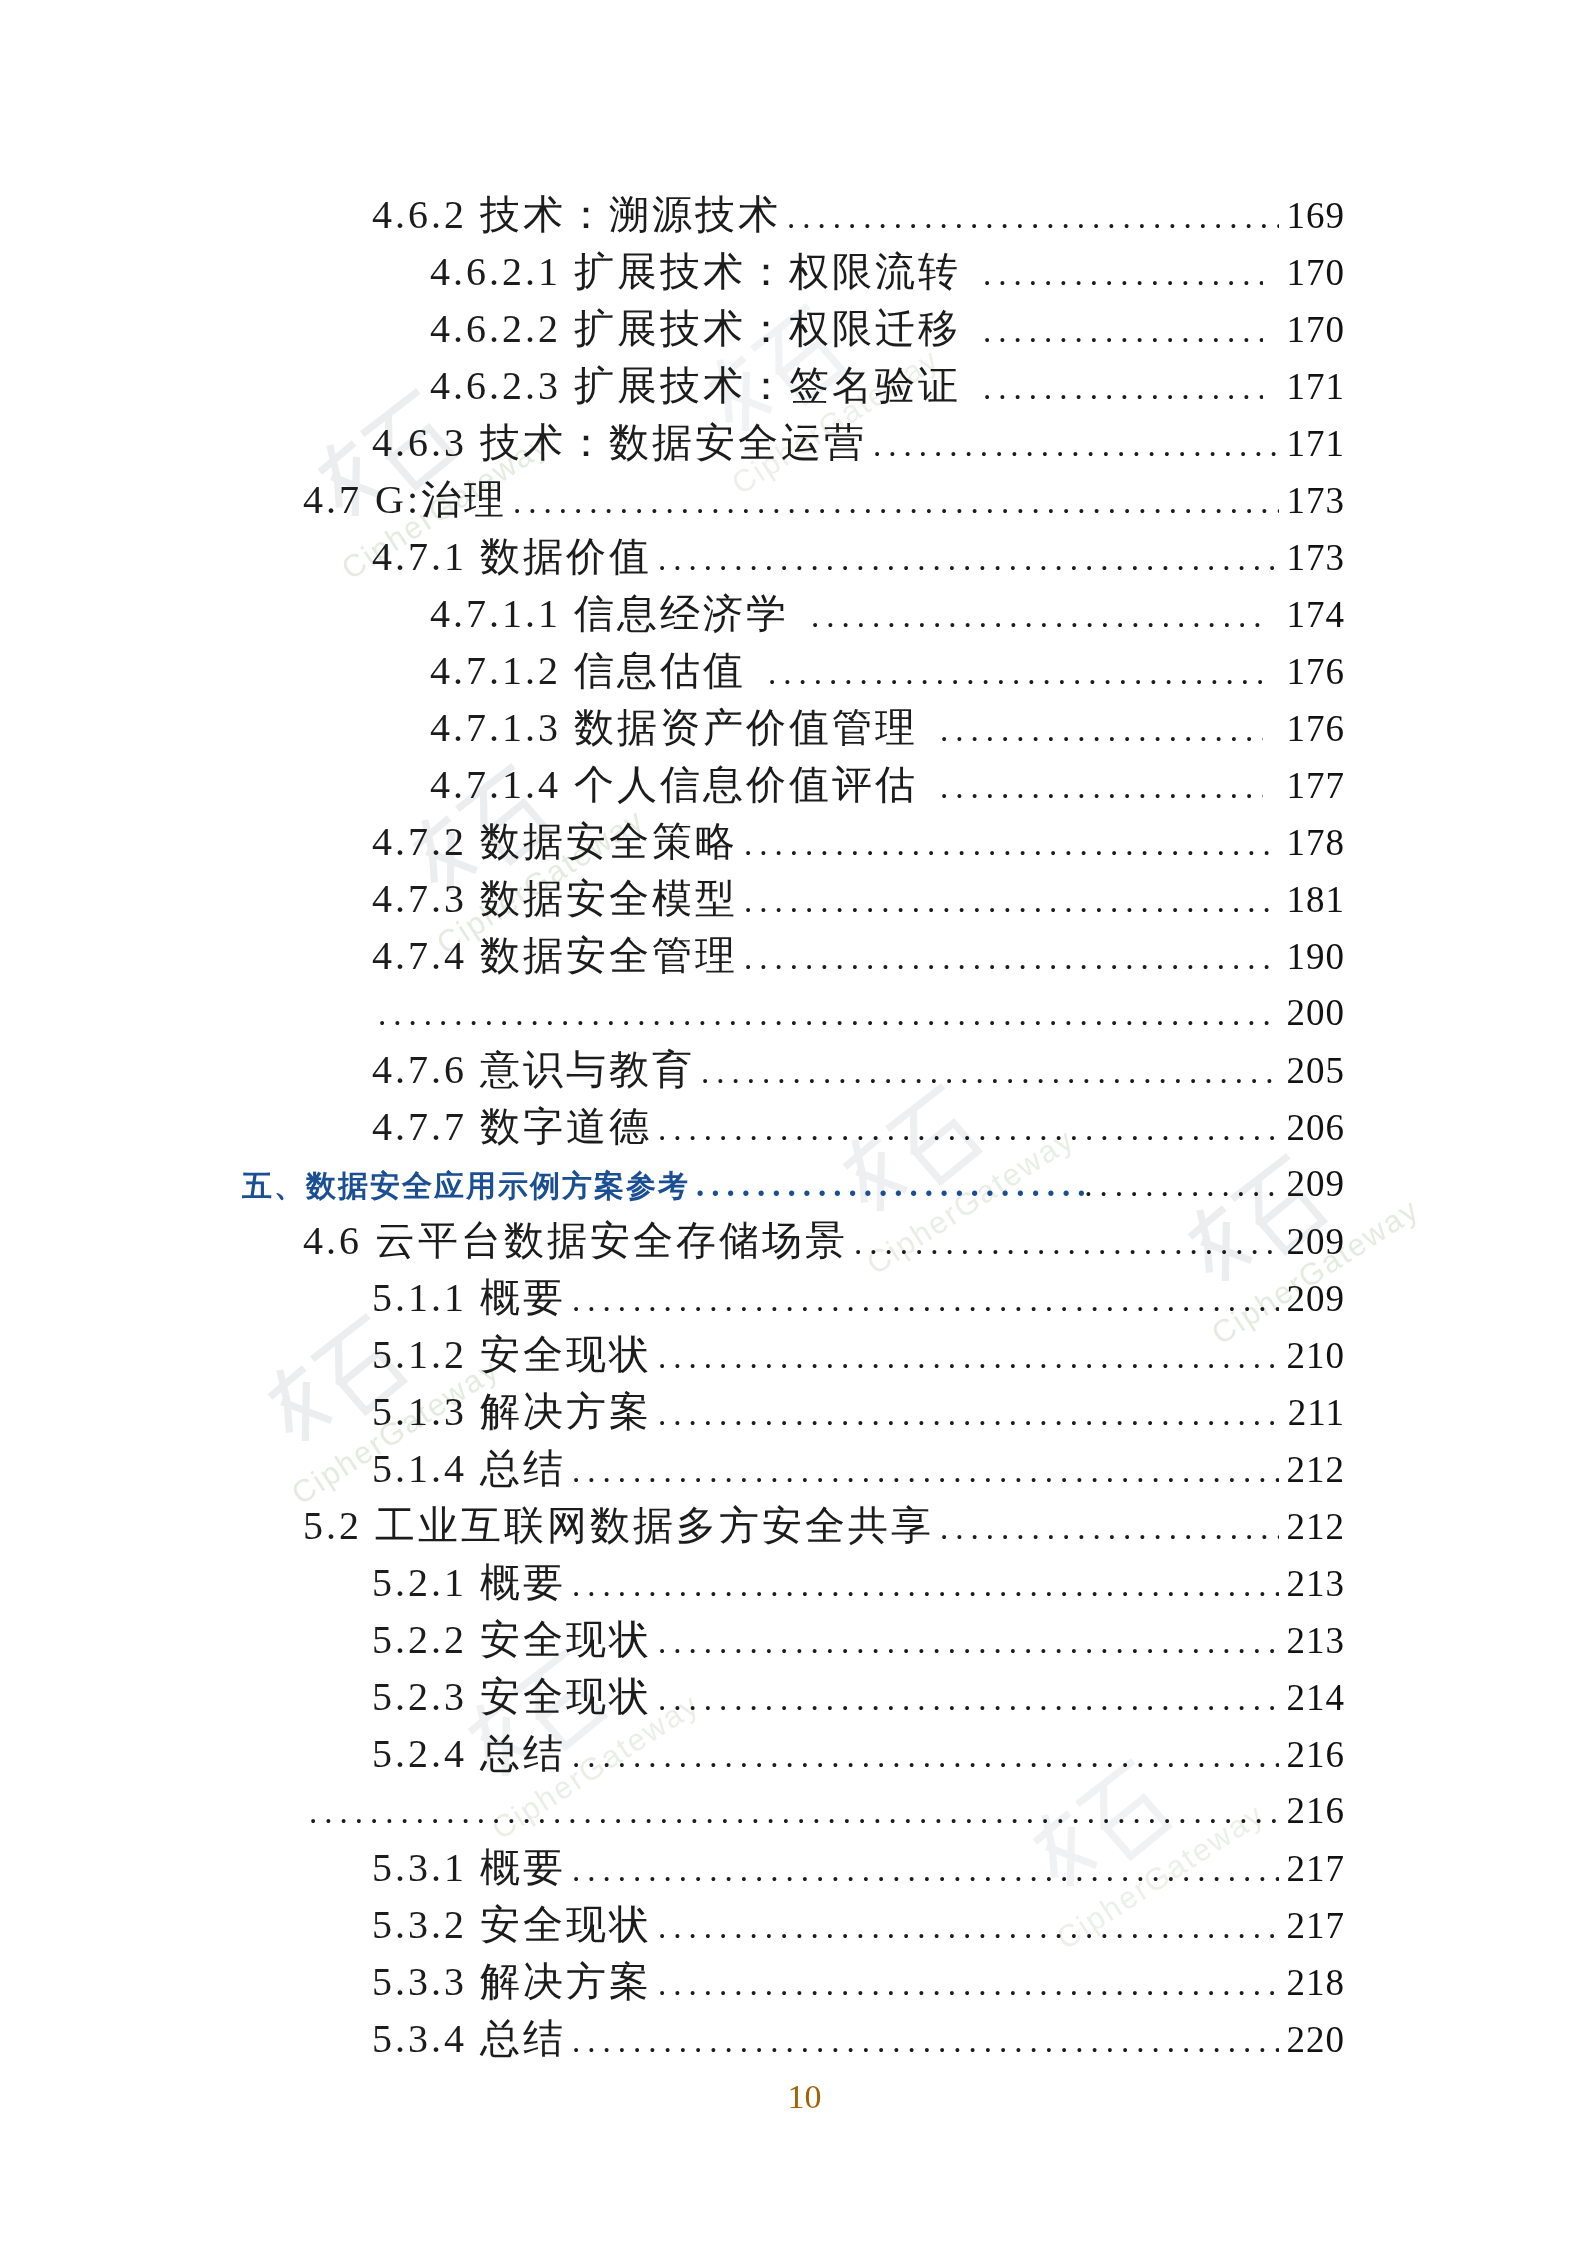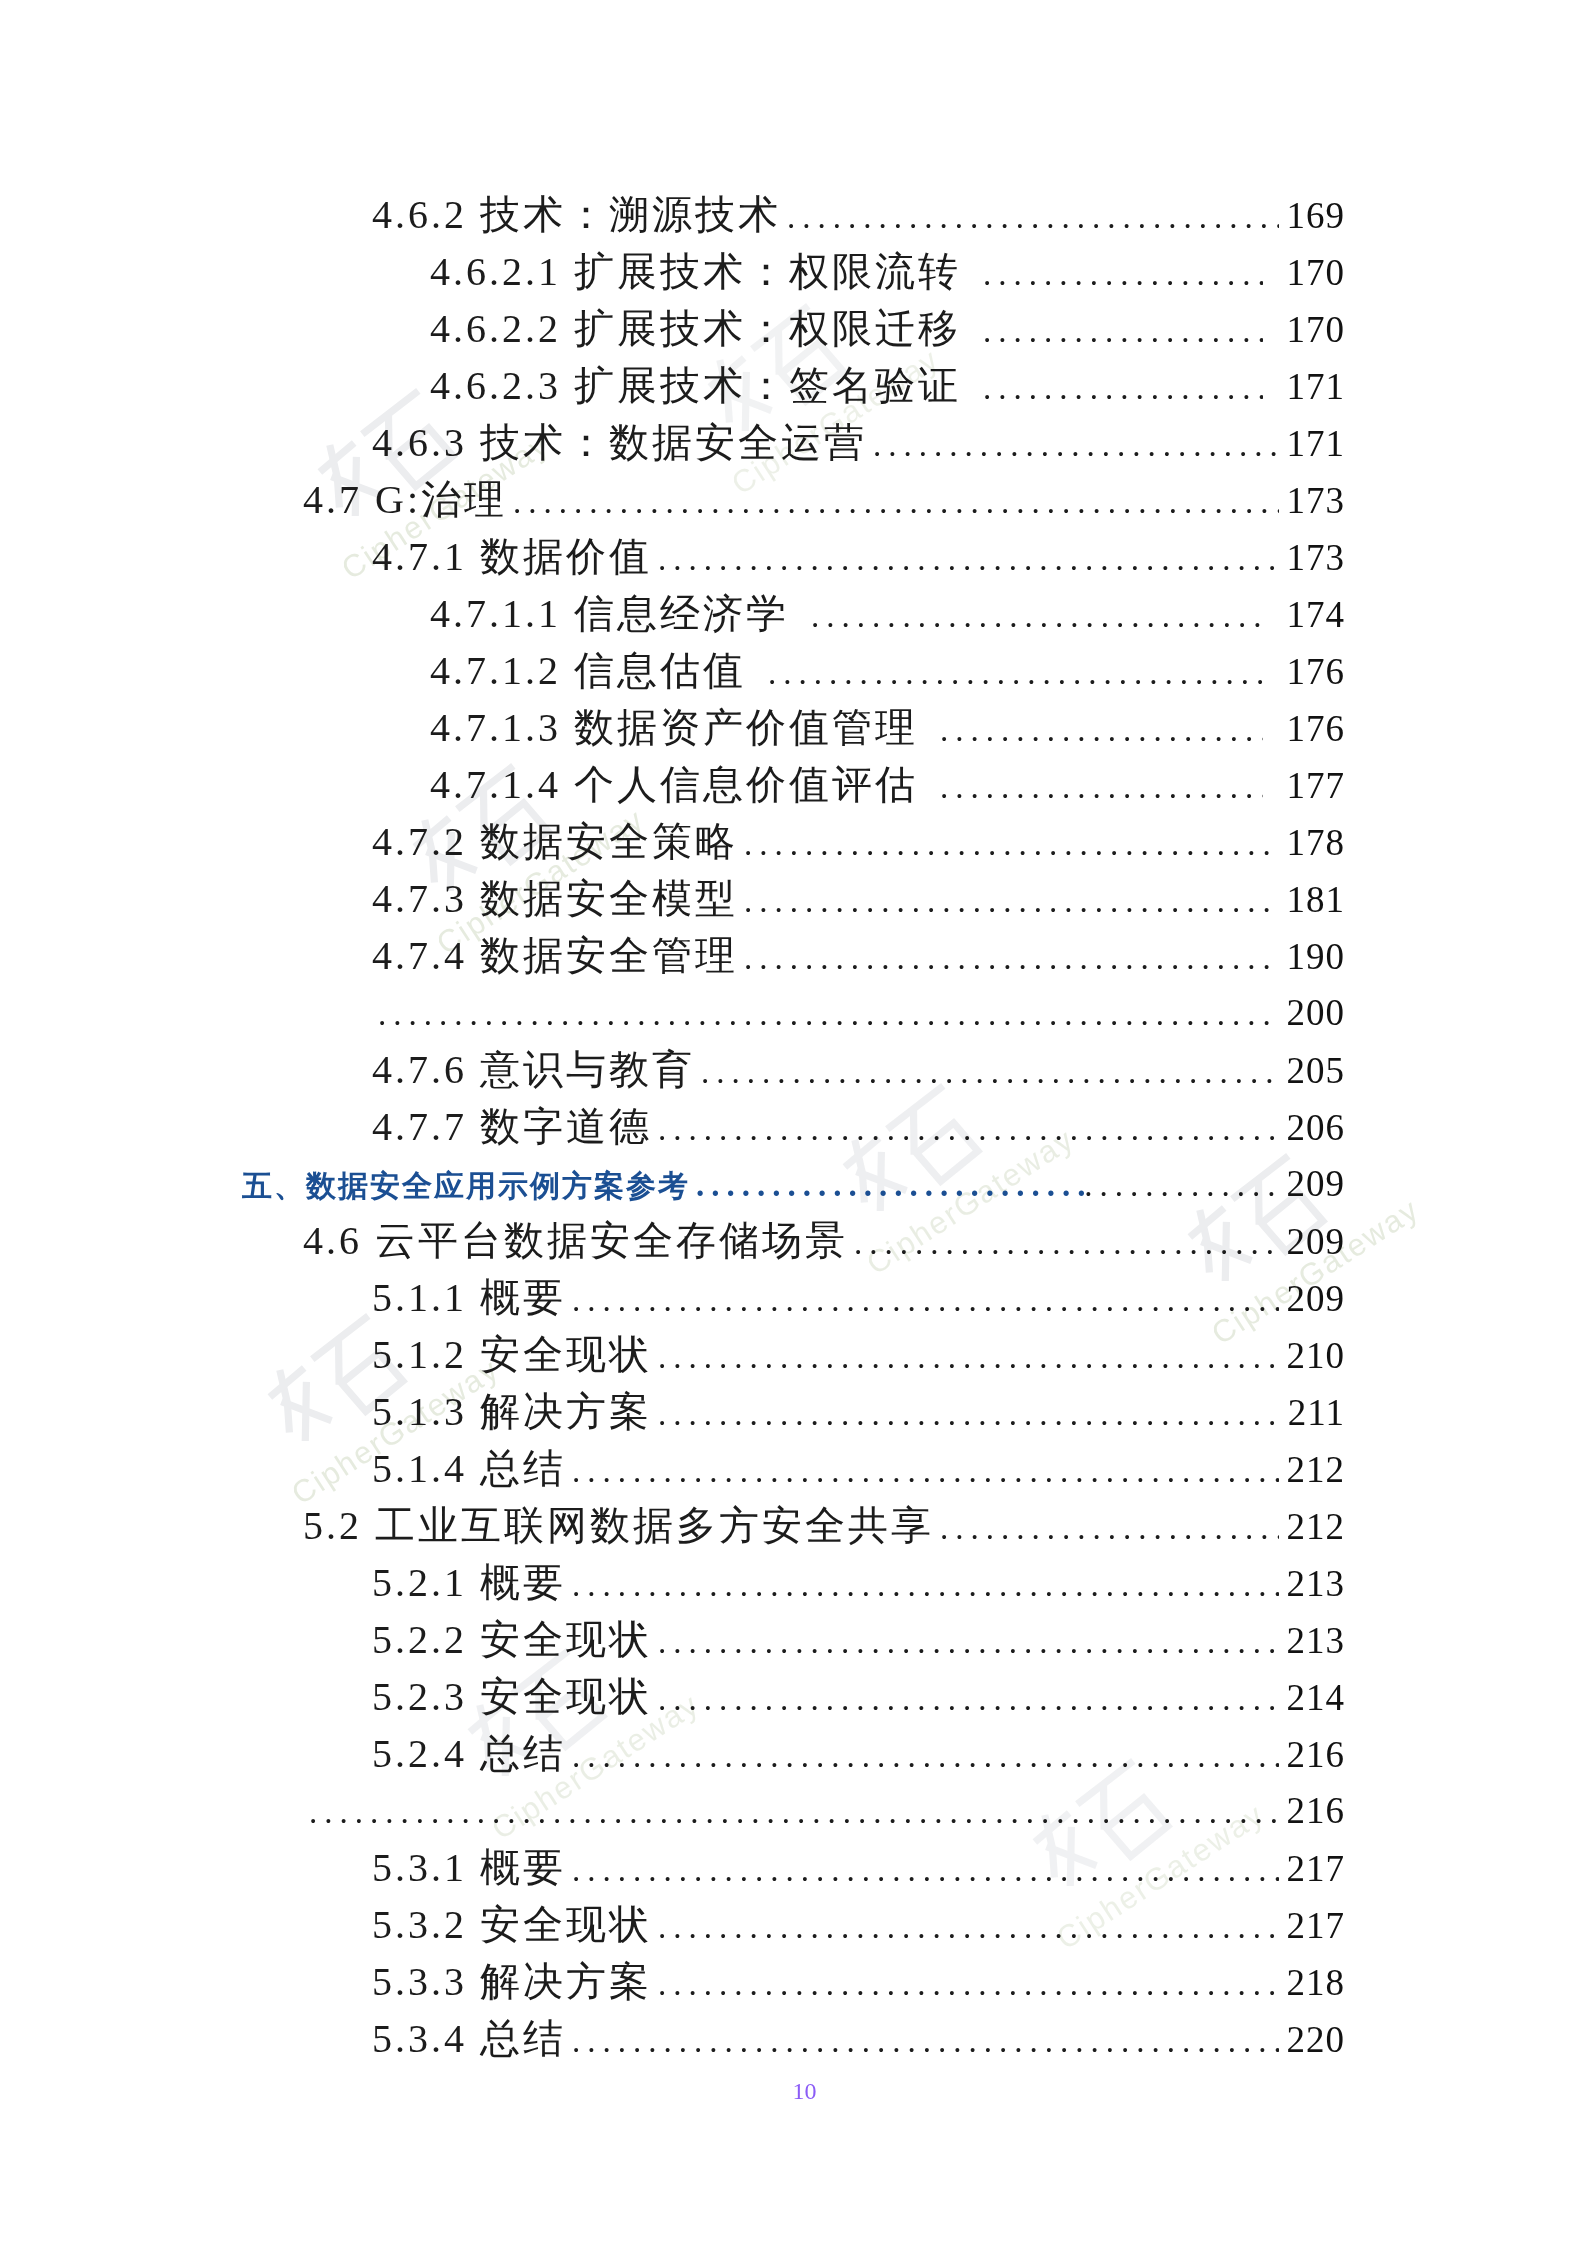--- a/index.html
+++ b/index.html
@@ -40,21 +40,21 @@
   .pg{flex:0 0 auto; font-size:37px; line-height:57px; color:#121212; letter-spacing:1px;}
   .row.heading .t{
     color:var(--blue); font-weight:bold; font-size:30px;
     font-family:"Liberation Sans","DejaVu Sans",sans-serif; letter-spacing:2px;
   }
   .row.heading .dots{color:var(--blue); flex:2 1 0; font-weight:bold; margin-right:0;}
   .row.heading .dots.d2{color:var(--ink); flex:1 1 0; font-weight:normal; margin-left:0; margin-right:8px;}
   
   .footer{
     position:absolute; left:0; right:0; top:2078px; z-index:2; text-align:center;
-    font-size:24px; color:#8b5cf6;margin-left:23px;
+    font-size:34px; color:#a16207;margin-left:23px;
   }
 </style>
 </head>
 <body>
 
 <div class="page">
 
   <div class="wm-layer">
     <div class="wm">
       <svg viewBox="0 0 220 150" stroke="currentColor" fill="none" stroke-width="10">

